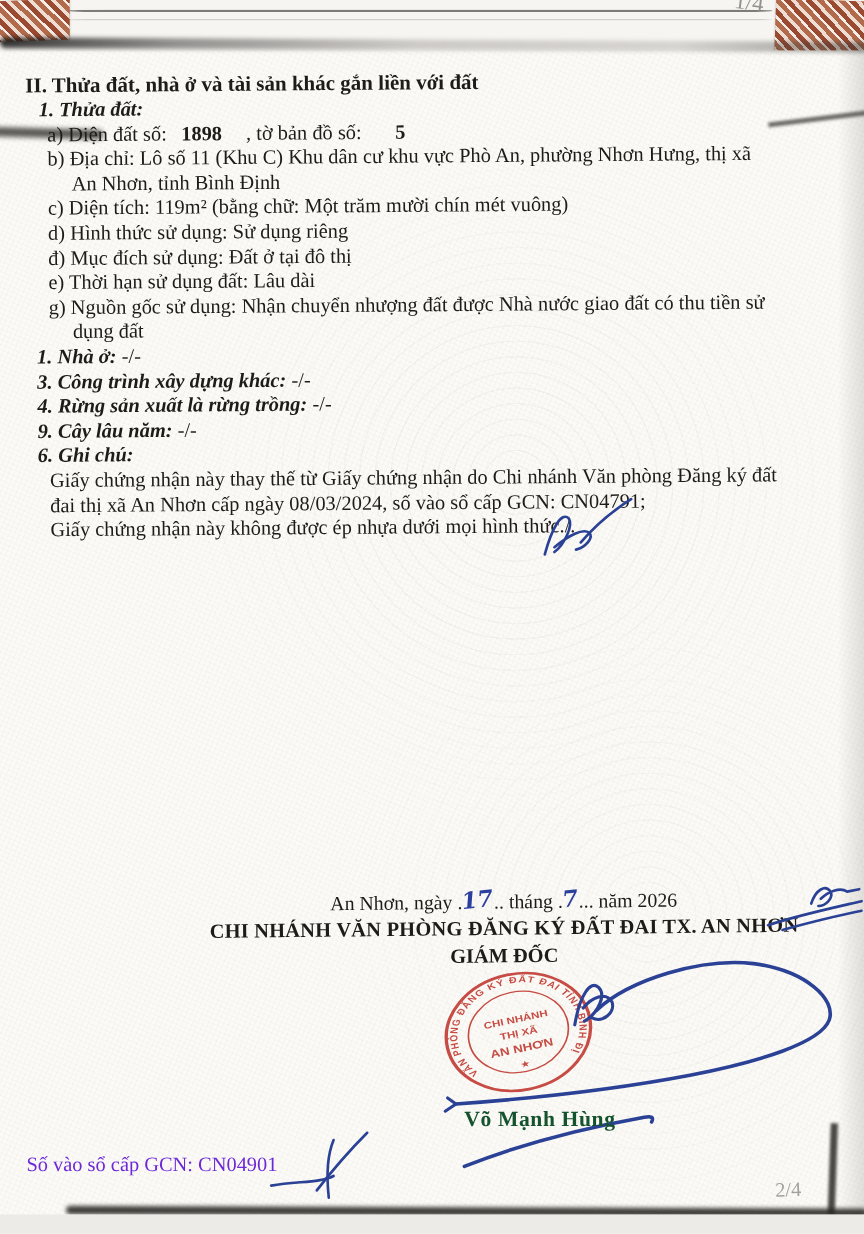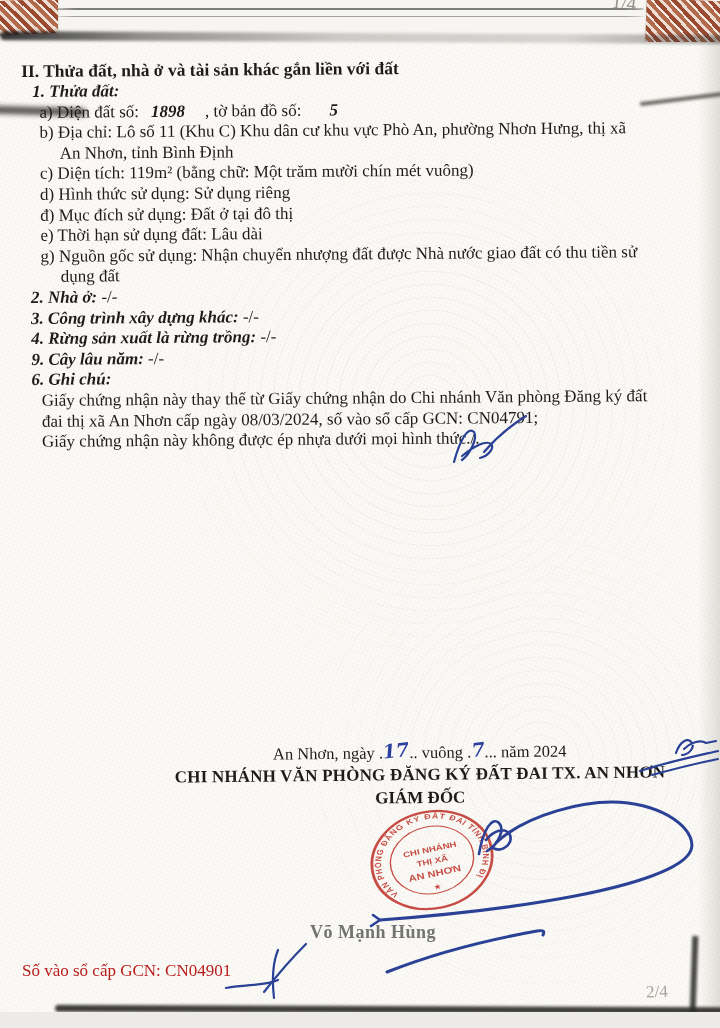--- a/index.html
+++ b/index.html
@@ -56,50 +56,50 @@
     mask-image:radial-gradient(circle, #000 28%, transparent 72%);}
   .wm1{left:120px;top:50px;width:620px;height:620px;opacity:.55;}
   .wm2{left:250px;top:430px;width:580px;height:580px;opacity:.4;}
 
   
   .content{position:absolute;left:21px;top:60px;width:682px;color:#1d1c19;font-size:17px;
     transform:rotate(-.45deg);transform-origin:left top;}
   .line{line-height:20.6px;white-space:nowrap;}
   .head{font-weight:bold;font-size:17.5px;line-height:22px;}
   .bi{font-weight:bold;font-style:italic;}
-  .b{font-weight:bold;font-style:italic;}
+  .b{font-weight:bold;}
   .ml1{margin-left:11px;}
   .ml2{margin-left:18px;}
   .ml3{margin-left:38px;}
   .ml0{margin-left:8px;}
   .num1{margin:0 20px 0 12px;}
   .num2{margin-left:28px;}
 
   
   .signing{position:absolute;left:110px;top:740px;width:620px;text-align:center;color:#1d1c19;
     transform:rotate(-.6deg);}
   .date-line{font-size:16.5px;}
   .hw{color:#2b3f9e;font-style:italic;font-weight:bold;font-size:19px;display:inline-block;
     transform:rotate(-6deg) translateY(-1px);font-family:"DejaVu Serif",serif;}
   .office{font-weight:bold;font-size:17px;margin-top:2px;letter-spacing:.2px;}
   .director{font-weight:bold;font-size:17px;margin-top:3px;}
-  .signer{position:absolute;left:310px;top:922px;width:280px;text-align:left;font-weight:bold;
-    font-size:18px;color:#737373;letter-spacing:.5px;}
+  .signer{position:absolute;left:310px;top:922px;width:280px;text-align:center;font-weight:bold;
+    font-size:18px;color:#14532d;letter-spacing:.5px;}
 
   
   .stamp{position:absolute;left:366px;top:794px;width:132px;height:132px;color:#c13a32;
     transform:rotate(-12deg) scaleY(.8);opacity:.9;}
   .stamp svg{width:100%;height:100%;}
   .stamp text{font-family:"Liberation Sans","DejaVu Sans",sans-serif;font-weight:bold;fill:currentColor;}
 
   
   .ink{position:absolute;}
   .ink path{fill:none;stroke:#2a4196;stroke-linecap:round;stroke-linejoin:round;}
 
-  .footer-gcn{position:absolute;left:22px;top:961px;font-size:17px;color:#b91c1c;}
+  .footer-gcn{position:absolute;left:22px;top:961px;font-size:17px;color:#6d28d9;}
   .page-num{position:absolute;left:646px;top:982px;font-size:17px;color:#a3a19c;transform:rotate(-2deg);}
 </style>
 </head>
 <body>
 
 <div class="scan">
 
   <div class="prev-strip">
     <div class="strip-line l1"></div>
     <div class="strip-line l2"></div>
@@ -123,32 +123,32 @@
     <div class="line ml1 bi">1. Thửa đất:</div>
     <div class="line ml2"><span>a) Diện đất số:</span><span class="b num1">1898</span><span>, tờ bản đồ số:</span><span class="b num2">5</span></div>
     <div class="line ml2">b) Địa chỉ: Lô số 11 (Khu C) Khu dân cư khu vực Phò An, phường Nhơn Hưng, thị xã</div>
     <div class="line ml3">An Nhơn, tỉnh Bình Định</div>
     <div class="line ml2">c) Diện tích: 119m² (bằng chữ: Một trăm mười chín mét vuông)</div>
     <div class="line ml2">d) Hình thức sử dụng: Sử dụng riêng</div>
     <div class="line ml2">đ) Mục đích sử dụng: Đất ở tại đô thị</div>
     <div class="line ml2">e) Thời hạn sử dụng đất: Lâu dài</div>
     <div class="line ml2">g) Nguồn gốc sử dụng: Nhận chuyển nhượng đất được Nhà nước giao đất có thu tiền sử</div>
     <div class="line ml3">dụng đất</div>
-    <div class="line ml0"><span class="bi">2. Nhà ở:</span> <span>-/-</span></div>
+    <div class="line ml0"><span class="bi">1. Nhà ở:</span> <span>-/-</span></div>
     <div class="line ml0"><span class="bi">3. Công trình xây dựng khác:</span> <span>-/-</span></div>
     <div class="line ml0"><span class="bi">4. Rừng sản xuất là rừng trồng:</span> <span>-/-</span></div>
     <div class="line ml0"><span class="bi">9. Cây lâu năm:</span> <span>-/-</span></div>
     <div class="line ml0 bi">6. Ghi chú:</div>
     <div class="line ml2">Giấy chứng nhận này thay thế từ Giấy chứng nhận do Chi nhánh Văn phòng Đăng ký đất</div>
     <div class="line ml2">đai thị xã An Nhơn cấp ngày 08/03/2024, số vào sổ cấp GCN: CN04791;</div>
     <div class="line ml2">Giấy chứng nhận này không được ép nhựa dưới mọi hình thức./.</div>
   </div>
 
   <div class="signing">
-    <div class="date-line"><span>An Nhơn, ngày .</span><span class="hw">17</span><span>.. vuông .</span><span class="hw">7</span><span>... năm 2024</span></div>
+    <div class="date-line"><span>An Nhơn, ngày .</span><span class="hw">17</span><span>.. tháng .</span><span class="hw">7</span><span>... năm 2026</span></div>
     <div class="office">CHI NHÁNH VĂN PHÒNG ĐĂNG KÝ ĐẤT ĐAI TX. AN NHƠN</div>
     <div class="director">GIÁM ĐỐC</div>
   </div>
 
   <div class="stamp">
     <svg viewBox="0 0 170 170">
       <circle cx="85" cy="85" r="78" fill="none" stroke="currentColor" stroke-width="3.6"></circle>
       <circle cx="85" cy="85" r="54" fill="none" stroke="currentColor" stroke-width="1.8"></circle>
       <defs>
           <path id="ringArc" d="M 34.4 127.4 A 66 66 0 1 1 135.6 127.4" fill="none"></path>

